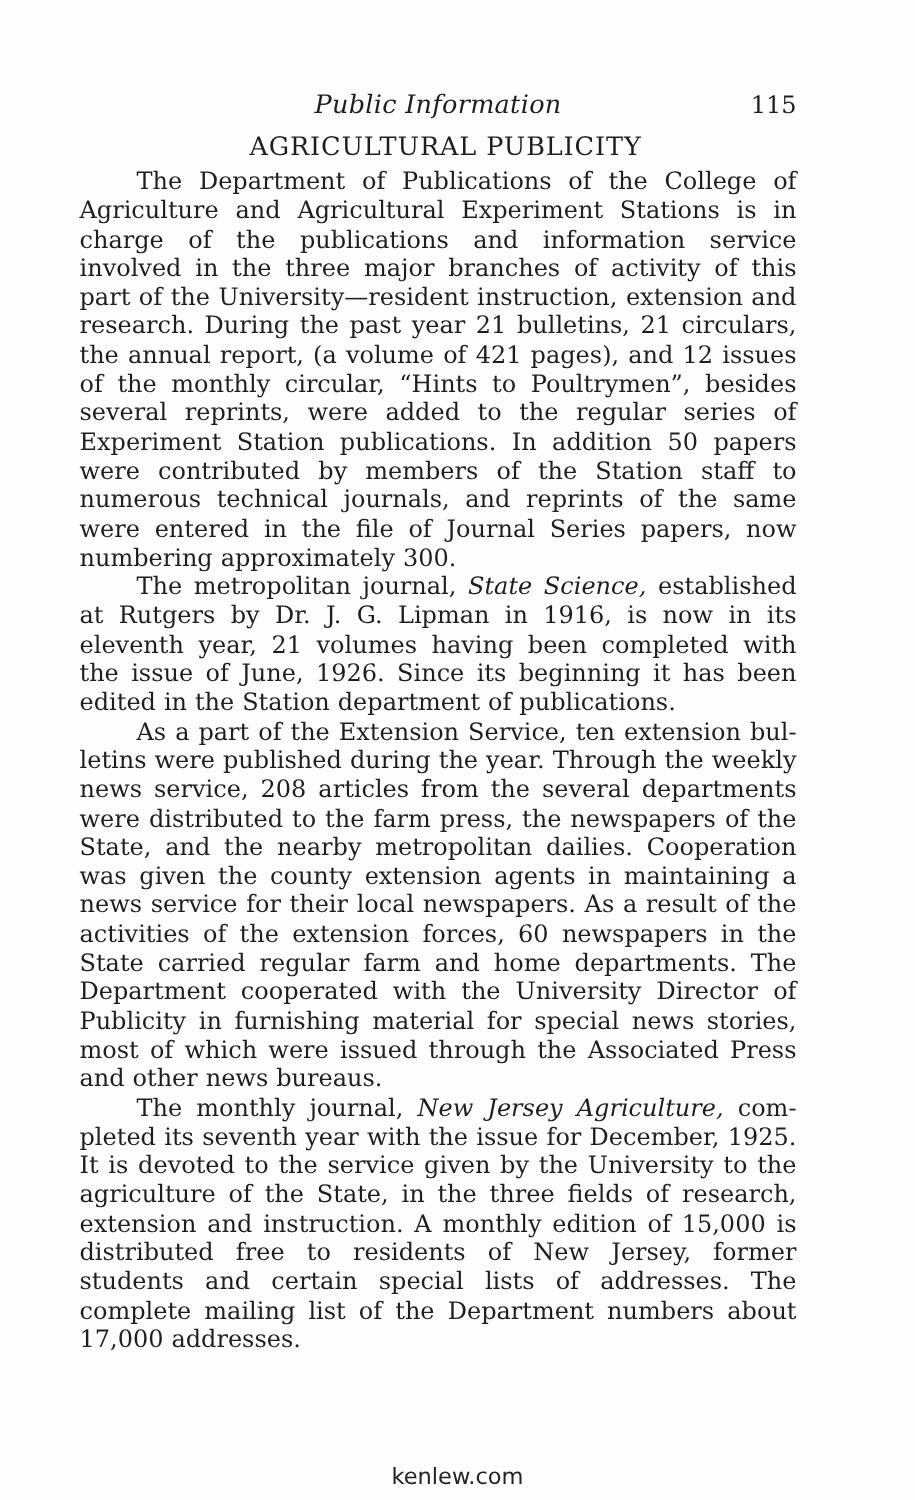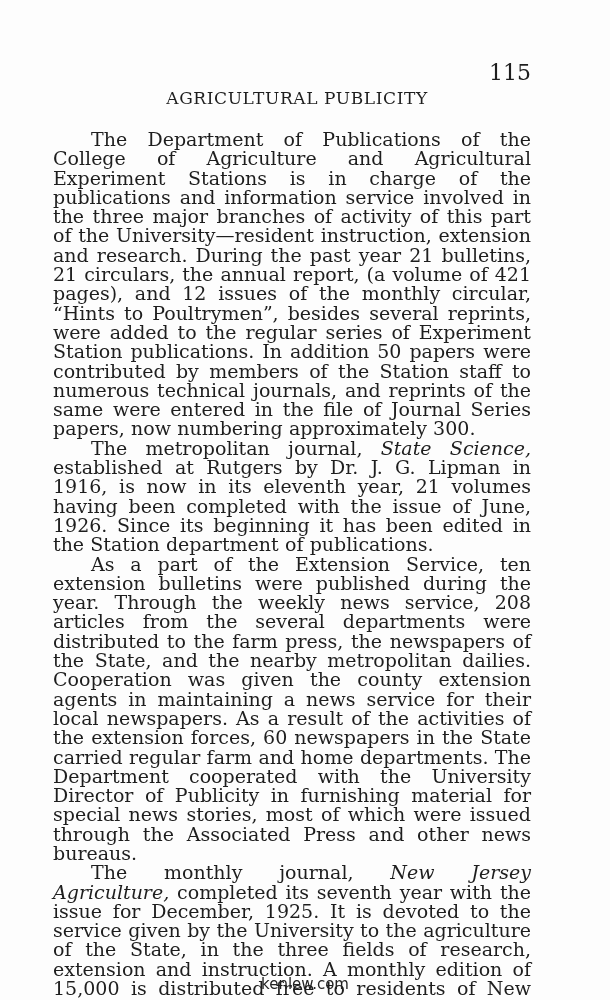--- a/index.html
+++ b/index.html
@@ -35,33 +35,33 @@
       font-style: italic;
       letter-spacing: 0.2px;
       padding-right: 60px;
       box-sizing: border-box;
       padding-left: 60px;
     }
     .page-number {
       position: absolute;
       right: 0;
       top: 2px;
-      font-size: 22px;
+      font-size: 16px;
       text-align: center;
     }
     .section-title {
       text-align: center;
       font-size: 17px;
       letter-spacing: 0.6px;
       margin-top: 4px;
-      margin-bottom: 22px;
+      margin-bottom: 3px;
       padding-left: 10px;
     }
     .para {
-      font-size: 19px;
+      font-size: 16px;
       line-height: 19.3px;
       text-align: justify;
       text-indent: 38px;
       margin: 0;
       hyphens: manual;
       word-spacing: 0.2px;
     }
     .para em {
       font-style: italic;
     }
@@ -74,20 +74,21 @@
       font-family: "DejaVu Sans", "Liberation Sans", sans-serif;
       font-size: 15px;
       color: #222;
     }
   </style>
 </head>
 <body>
 
 <div class="page">
   <div class="running-head">
+    <div class="running-title">Public Information</div>
     <div class="page-number">115</div>
   </div>
 
   <div class="section-title">AGRICULTURAL PUBLICITY</div>
 
   <div id="body-text">
     <p class="para"><span>The Department of Publications of the College of Agri­culture and Agricultural Experiment Stations is in charge of the publications and information service involved in the three major branches of activity of this part of the University—resident instruction, extension and research.  During the past year 21 bulletins, 21 circulars, the annual report, (a volume of 421 pages), and 12 issues of the monthly circular, “Hints to Poultrymen”, besides several reprints, were added to the regular series of Experiment Station publications.  In addi­tion 50 papers were contributed by members of the Station staff to numerous technical journals, and reprints of the same were entered in the file of Journal Series papers, now num­bering approximately 300.</span></p>
     <p class="para"><span>The metropolitan journal, </span><em>State Science,</em><span> established at Rutgers by Dr. J. G. Lipman in 1916, is now in its eleventh year, 21 volumes having been completed with the issue of June, 1926.  Since its beginning it has been edited in the Station department of publications.</span></p>
     <p class="para"><span>As a part of the Extension Service, ten extension bul­letins were published during the year.  Through the weekly news service, 208 articles from the several departments were distributed to the farm press, the newspapers of the State, and the nearby metropolitan dailies.  Cooperation was given the county extension agents in maintaining a news service for their local newspapers.  As a result of the activities of the extension forces, 60 newspapers in the State carried regu­lar farm and home departments.  The Department cooperated with the University Director of Publicity in furnishing material for special news stories, most of which were issued through the Associated Press and other news bureaus.</span></p>
     <p class="para"><span>The monthly journal, </span><em>New Jersey Agriculture,</em><span> com­pleted its seventh year with the issue for December, 1925. It is devoted to the service given by the University to the agriculture of the State, in the three fields of research, exten­sion and instruction.  A monthly edition of 15,000 is dis­tributed free to residents of New Jersey, former students and certain special lists of addresses.  The complete mailing list of the Department numbers about 17,000 addresses.</span></p>

